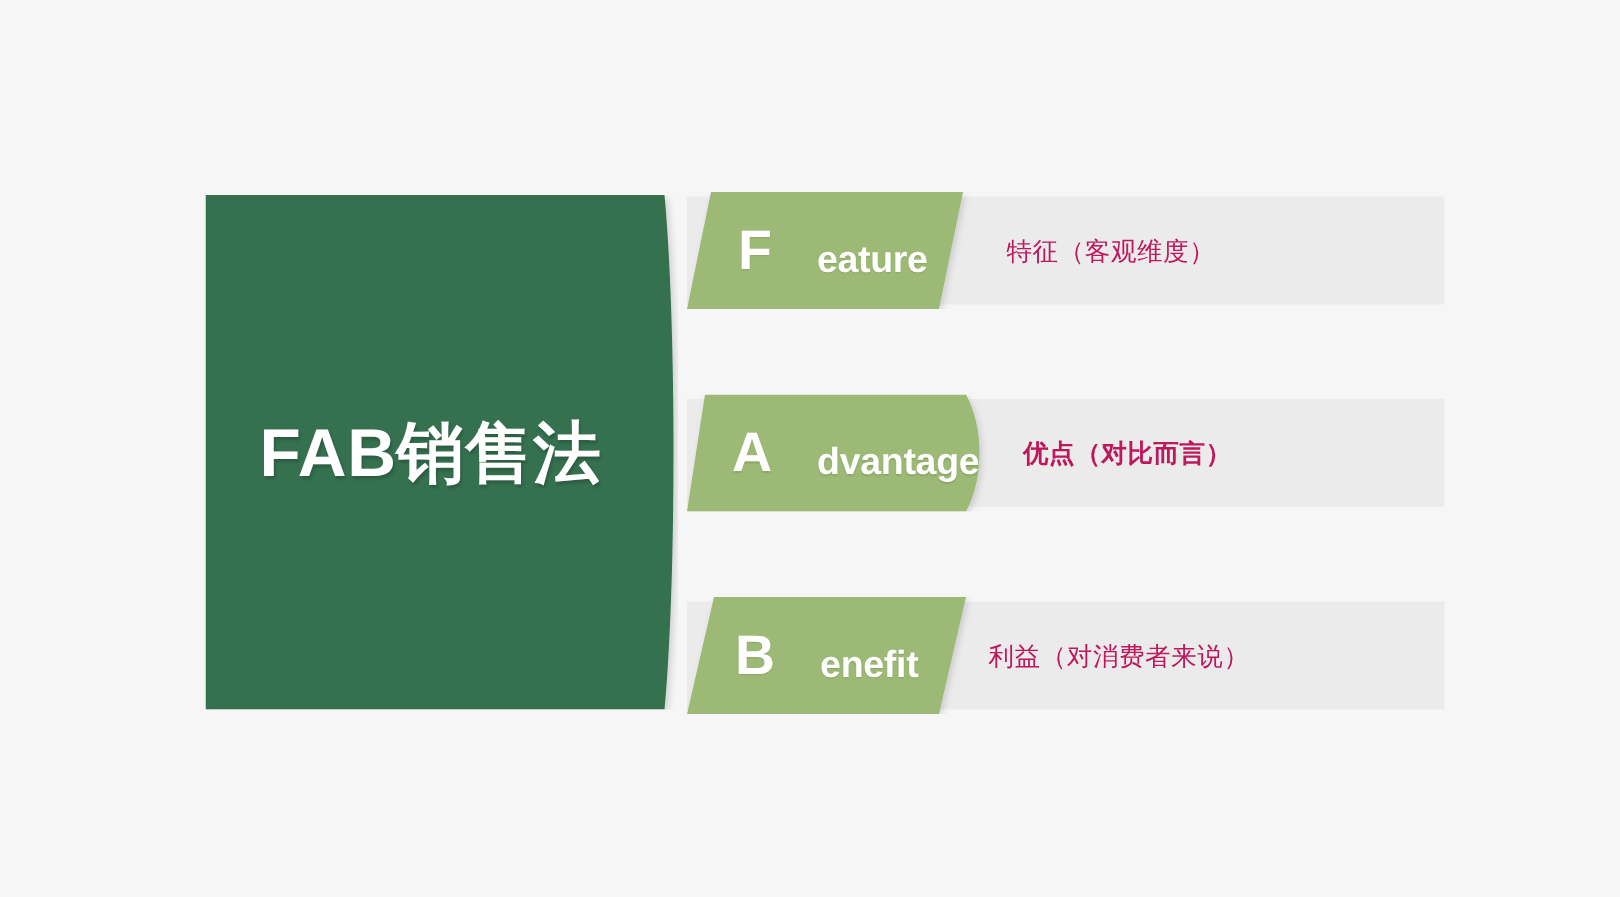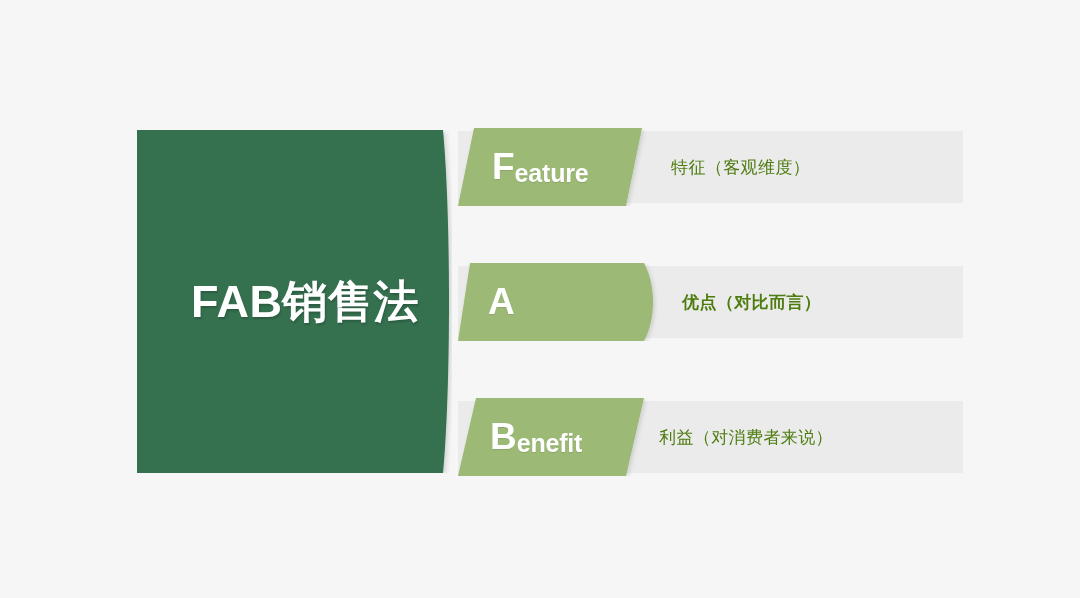--- a/index.html
+++ b/index.html
@@ -45,21 +45,20 @@
     display: flex;
     align-items: center;
     justify-content: center;
     color: #ffffff;
     font-size: 45px;
     font-weight: 700;
     letter-spacing: 0.5px;
     text-shadow: 1px 2px 2px rgba(0,0,0,0.18);
     white-space: nowrap;
     user-select: none;
-    margin-left: 18px;
   }
 
   
   .row {
     position: absolute;
     left: 458px;
   }
   .row-bar {
     position: absolute;
     left: 0;
@@ -98,28 +97,29 @@
     position: relative;
     top: -1px;
   }
   .tag-rest {
     font-size: 25px;
     font-weight: 700;
     line-height: 1;
     position: relative;
     top: 6px;
     letter-spacing: -0.2px;
+    margin-left: 30px;
   }
   .row-desc {
     position: absolute;
     top: 0;
     height: 72px;
     display: flex;
     align-items: center;
-    color: #4d7c0f;
+    color: #be185d;
     font-size: 17px;
     letter-spacing: 0.4px;
     white-space: nowrap;
     user-select: none;
   }
 
   
   #row-feature   { top: 131px; }
   #row-advantage { top: 266px; }
   #row-benefit   { top: 401px; }
@@ -175,20 +175,21 @@
       <svg width="210" height="78" viewBox="0 0 210 78" xmlns="http://www.w3.org/2000/svg">
         <defs>
           <filter id="tagShadow2" x="-20%" y="-20%" width="150%" height="160%">
             <feDropShadow dx="1.5" dy="2" stdDeviation="2" flood-color="#000000" flood-opacity="0.14"></feDropShadow>
           </filter>
         </defs>
         <path d="M12,0 L186,0 C198,22 198,56 186,78 L0,78 Z" fill="#9cb974" filter="url(#tagShadow2)"></path>
       </svg>
       <div class="tag-label">
         <span class="tag-initial">A</span>
+          <span class="tag-rest">dvantage</span>
       </div>
     </div>
     <div class="row-desc">优点（对比而言）</div>
   </div>
 
   <div class="row" id="row-benefit">
     <div class="row-bar"></div>
     <div class="row-tag">
       <svg width="200" height="78" viewBox="0 0 200 78" xmlns="http://www.w3.org/2000/svg">
         <defs>

